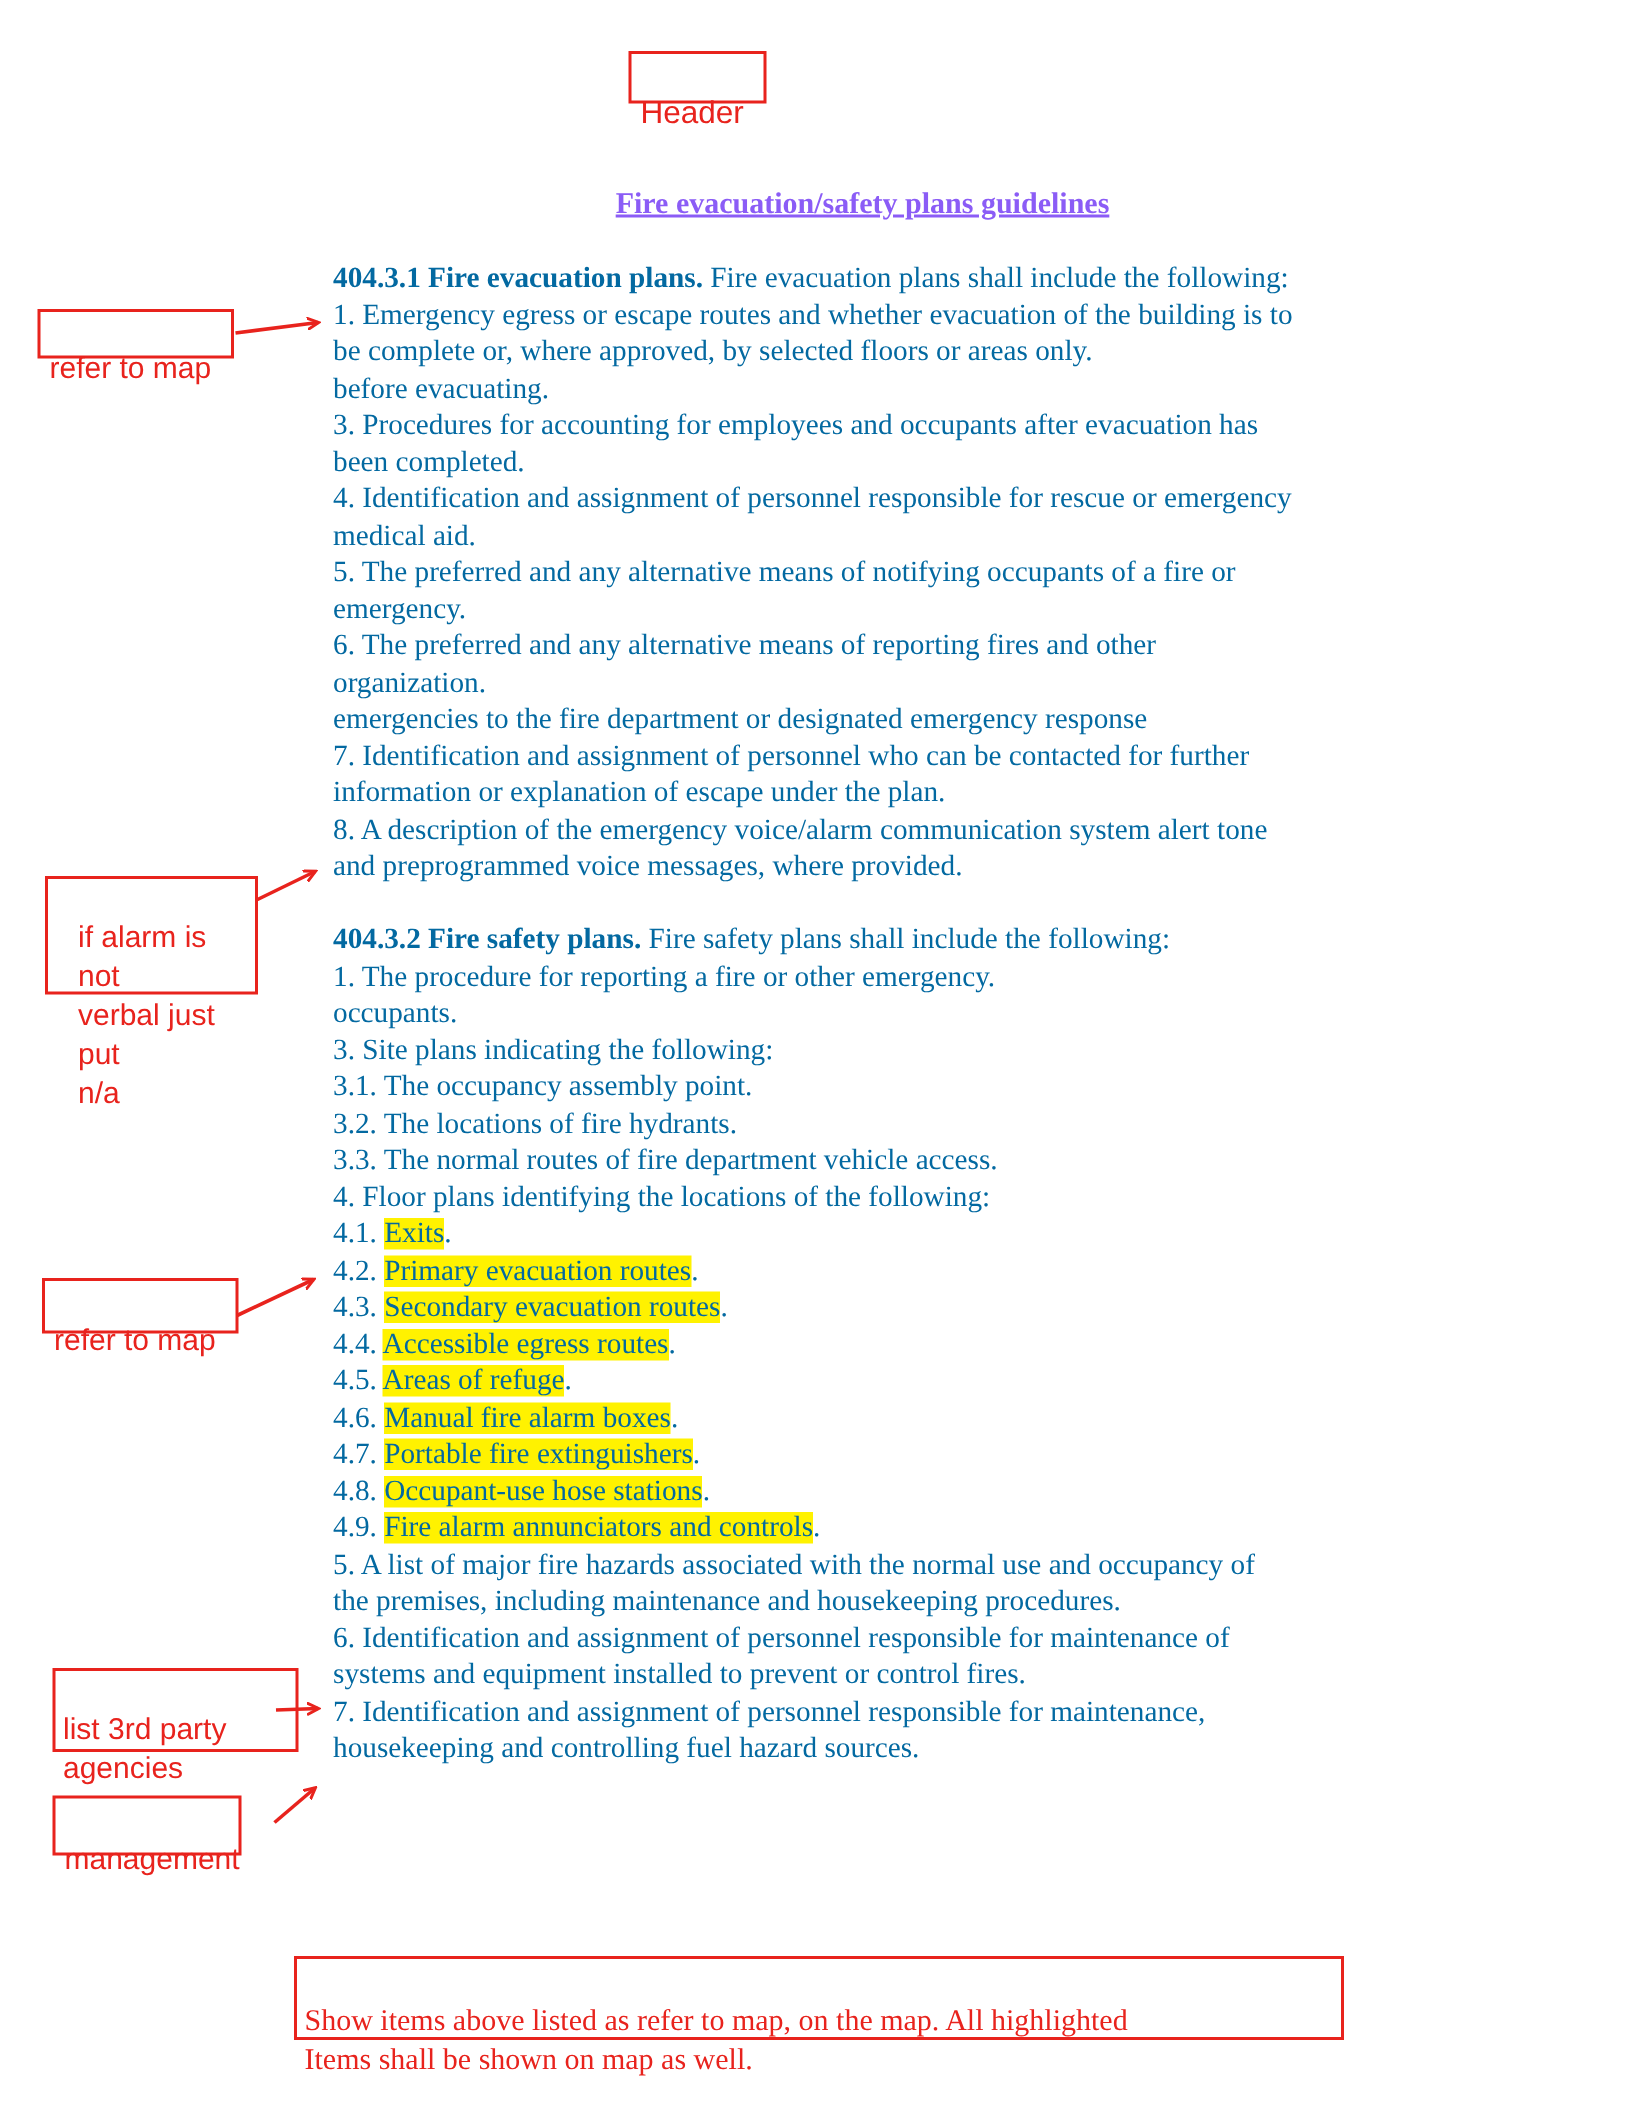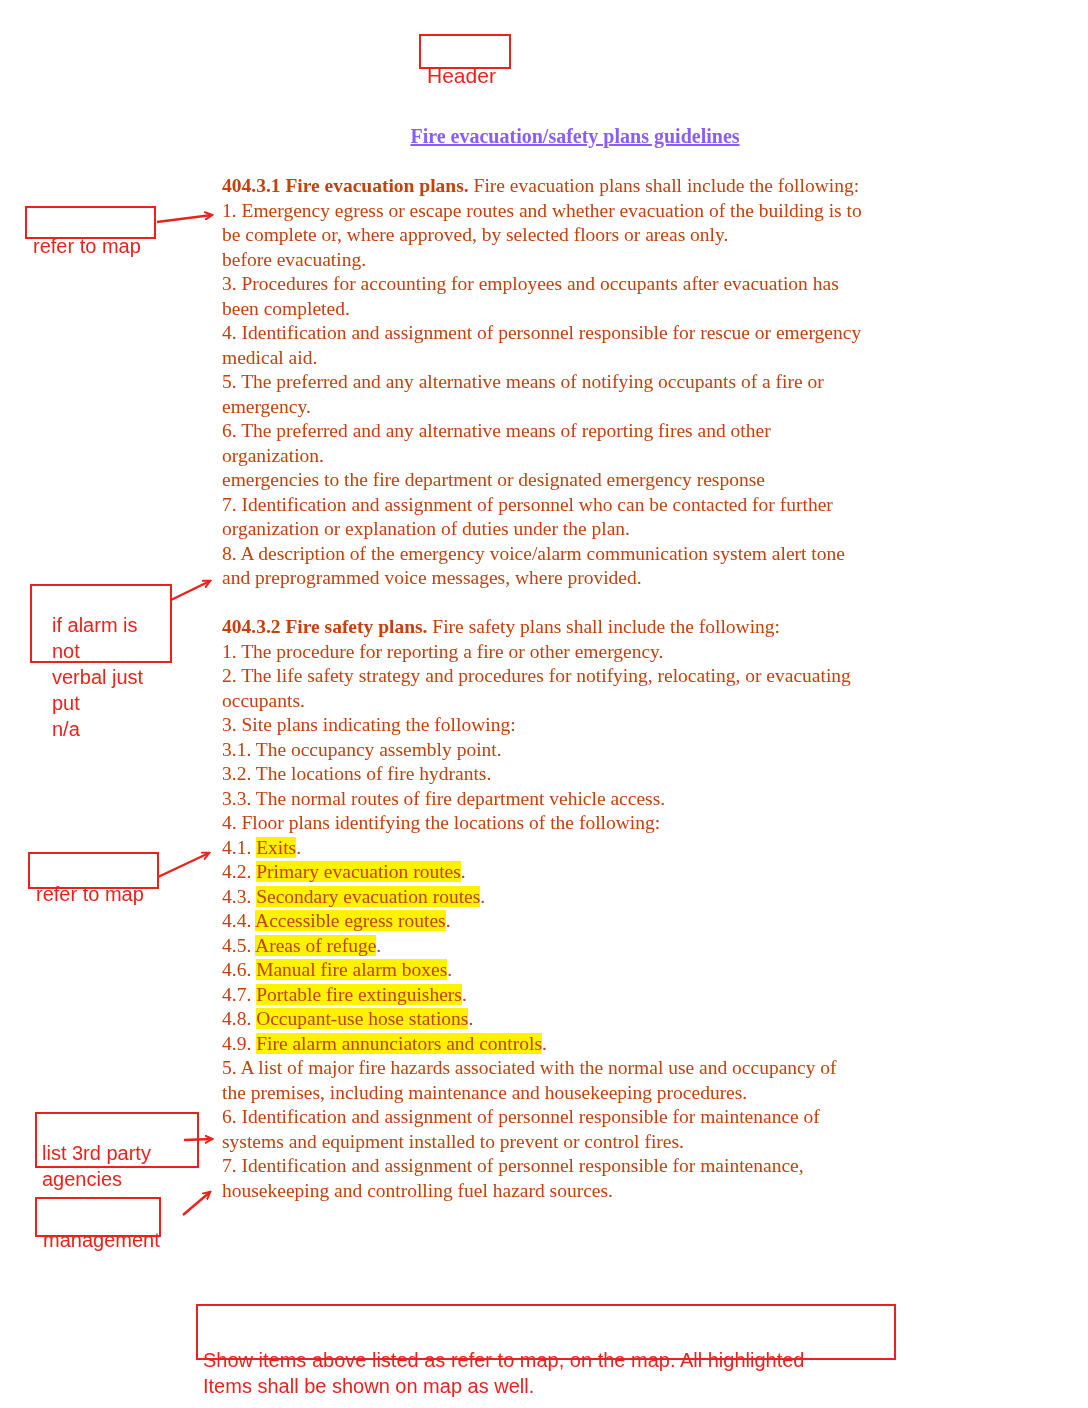--- a/index.html
+++ b/index.html
@@ -23,21 +23,21 @@
     color: #8b5cf6;
     text-decoration: underline;
     text-decoration-thickness: 2px;
     white-space: nowrap;
   }
   .doc-body {
     position: absolute;
     left: 222px;
     top: 174px;
     width: 760px;
-    color: #c2410c;
+    color: #0369a1;
     font-size: 19.5px;
   }
   .line {
     height: 24.5px;
     line-height: 24.5px;
     white-space: pre;
   }
   .bold { font-weight: bold; }
   .hl { background: #fff200; }
   .redbox {
@@ -78,27 +78,26 @@
       <div class="line"><span>3. Procedures for accounting for employees and occupants after evacuation has</span></div>
       <div class="line"><span>been completed.</span></div>
       <div class="line"><span>4. Identification and assignment of personnel responsible for rescue or emergency</span></div>
       <div class="line"><span>medical aid.</span></div>
       <div class="line"><span>5. The preferred and any alternative means of notifying occupants of a fire or</span></div>
       <div class="line"><span>emergency.</span></div>
       <div class="line"><span>6. The preferred and any alternative means of reporting fires and other</span></div>
       <div class="line"><span>organization.</span></div>
       <div class="line"><span>emergencies to the fire department or designated emergency response</span></div>
       <div class="line"><span>7. Identification and assignment of personnel who can be contacted for further</span></div>
-      <div class="line"><span>organization or explanation of duties under the plan.</span></div>
+      <div class="line"><span>information or explanation of escape under the plan.</span></div>
       <div class="line"><span>8. A description of the emergency voice/alarm communication system alert tone</span></div>
       <div class="line"><span>and preprogrammed voice messages, where provided.</span></div>
       <div class="line">&nbsp;</div>
       <div class="line"><span class="bold">404.3.2 Fire safety plans.</span><span> Fire safety plans shall include the following:</span></div>
       <div class="line"><span>1. The procedure for reporting a fire or other emergency.</span></div>
-      <div class="line"><span>2. The life safety strategy and procedures for notifying, relocating, or evacuating</span></div>
       <div class="line"><span>occupants.</span></div>
       <div class="line"><span>3. Site plans indicating the following:</span></div>
       <div class="line"><span>3.1. The occupancy assembly point.</span></div>
       <div class="line"><span>3.2. The locations of fire hydrants.</span></div>
       <div class="line"><span>3.3. The normal routes of fire department vehicle access.</span></div>
       <div class="line"><span>4. Floor plans identifying the locations of the following:</span></div>
       <div class="line"><span>4.1. </span><span class="hl">Exits</span><span>.</span></div>
       <div class="line"><span>4.2. </span><span class="hl">Primary evacuation routes</span><span>.</span></div>
       <div class="line"><span>4.3. </span><span class="hl">Secondary evacuation routes</span><span>.</span></div>
       <div class="line"><span>4.4. </span><span class="hl">Accessible egress routes</span><span>.</span></div>
@@ -131,21 +130,21 @@
 
   <div class="redbox" style="left:35px; top:1112px; width:164px; height:56px; line-height:26px; padding:0 5px;">
     <span>list 3rd party
 agencies</span>
   </div>
 
   <div class="redbox" style="left:35px; top:1197px; width:126px; height:40px; padding:4px 6px;">
     <span>management</span>
   </div>
 
-  <div class="redbox" style="left:196px; top:1304px; width:700px; height:56px; border-width:2px; line-height:26px; padding:15px 5px;">
+  <div class="redbox" style="left:196px; top:1304px; width:700px; height:56px; border-width:2px; line-height:26px; padding:2px 5px;font-family:Liberation Serif, serif;">
     <span>Show items above listed as refer to map, on the map. All highlighted
 Items shall be shown on map as well.</span>
   </div>
 
   <svg class="arrow-layer" viewBox="0 0 1088 1408" xmlns="http://www.w3.org/2000/svg">
     <defs>
       <marker id="arrowhead" viewBox="0 0 10 10" markerWidth="9" markerHeight="9" refX="8" refY="5" orient="auto" markerUnits="userSpaceOnUse">
         <path d="M0.5,1 L8.5,5 L0.5,9" fill="none" stroke="#e8231d" stroke-width="2.2" stroke-linecap="round"></path>
       </marker>
     </defs>

